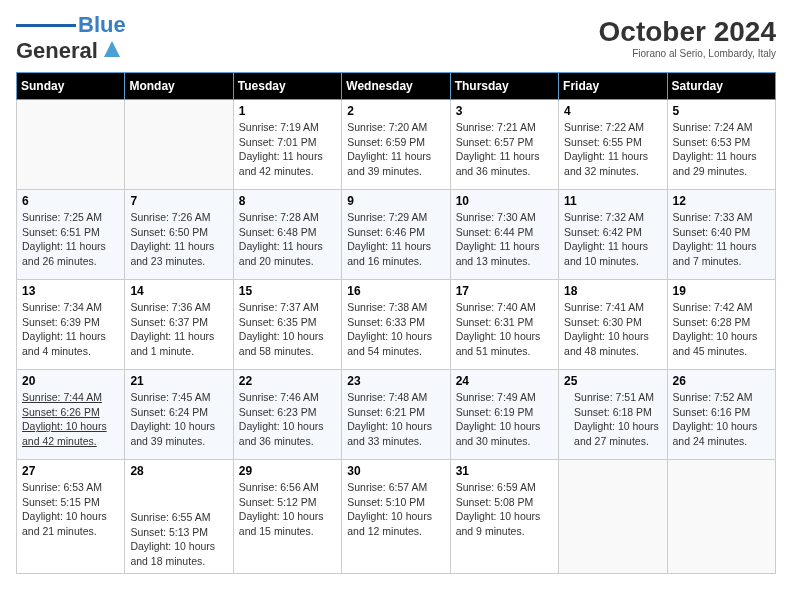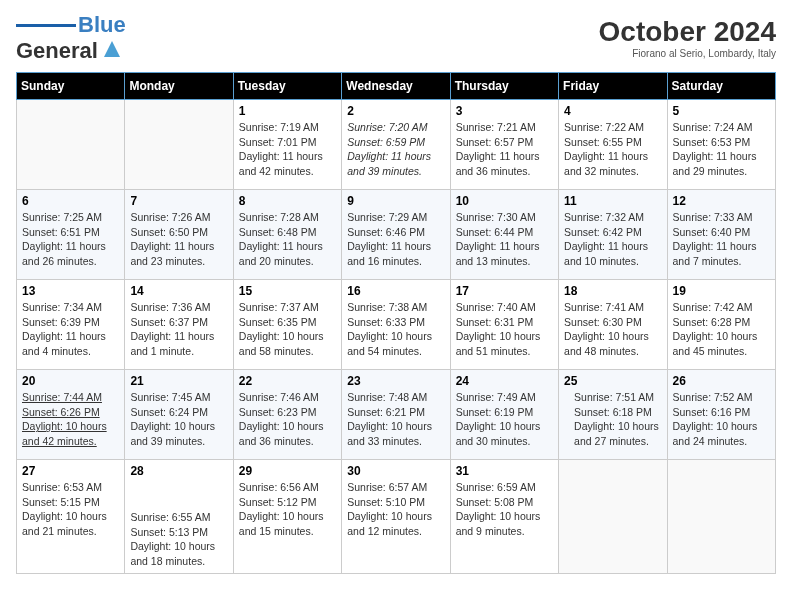--- a/index.html
+++ b/index.html
@@ -114,21 +114,21 @@
         <td class="empty-cell"></td>
         <td>
           <span class="day-num">1</span>
           <div class="day-info" style="white-space: pre-line;">Sunrise: 7:19 AM
 Sunset: 7:01 PM
 Daylight: 11 hours
 and 42 minutes.</div>
         </td>
         <td>
           <span class="day-num">2</span>
-          <div class="day-info" style="white-space: pre-line; font-style: italic;">Sunrise: 7:20 AM
+          <div class="day-info" style="white-space: pre-line;">Sunrise: 7:20 AM
 Sunset: 6:59 PM
 Daylight: 11 hours
 and 39 minutes.</div>
         </td>
         <td>
           <span class="day-num">3</span>
           <div class="day-info" style="white-space: pre-line;">Sunrise: 7:21 AM
 Sunset: 6:57 PM
 Daylight: 11 hours
 and 36 minutes.</div>

